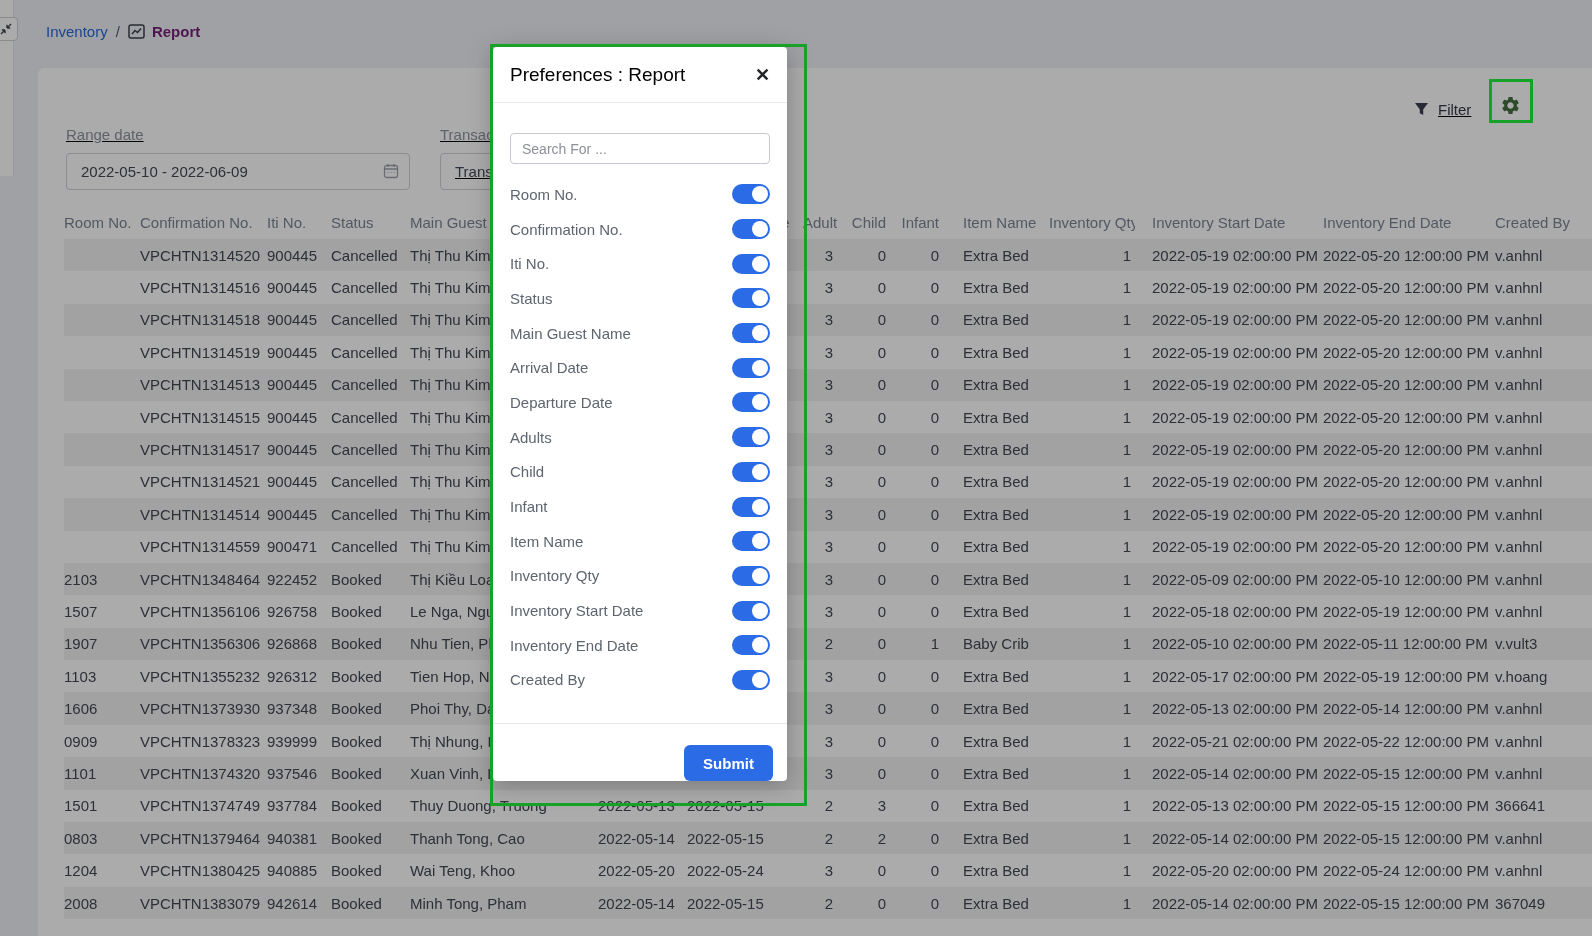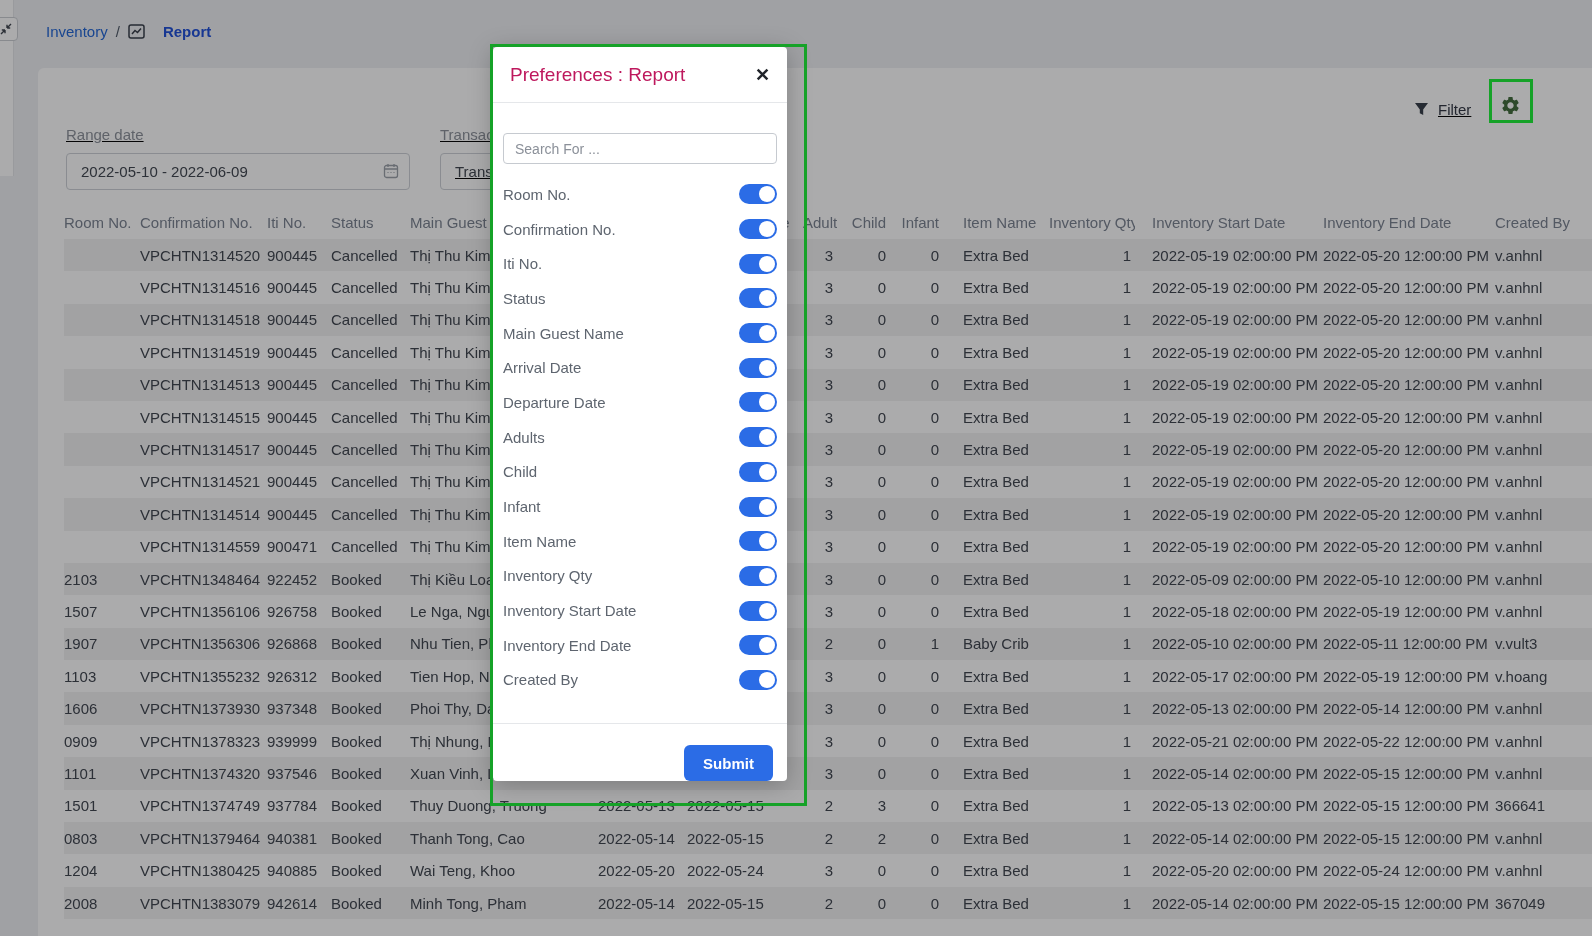--- a/index.html
+++ b/index.html
@@ -9,21 +9,21 @@
   .page { position:absolute; inset:0; width:1592px; height:936px; overflow:hidden; }
 
   
   .left-strip { position:absolute; left:0; top:0; width:14px; height:176px; background:#ffffff; border-right:1px solid #e3e5e8; }
   .collapse-btn { position:absolute; left:-6px; top:17px; width:24px; height:24px; background:#fff; border:1px solid #c9cdd2; border-radius:4px; display:flex; align-items:center; justify-content:center; color:#3c434c; }
 
   
   .breadcrumb { position:absolute; left:46px; top:23px; display:flex; align-items:center; gap:8px; font-size:15px; }
   .bc-link { color:#2064d4; cursor:pointer; }
   .bc-sep { color:#4b5563; }
-  .bc-current { color:#1d4ed8; font-weight:bold; display:flex; align-items:center; gap:18px; }
+  .bc-current { color:#701a75; font-weight:bold; display:flex; align-items:center; gap:7px; }
 
   
   .card { position:absolute; left:38px; top:68px; width:1572px; height:880px; background:#ffffff; border-radius:6px; }
 
   .top-actions { position:absolute; top:24px; left:1376px; display:flex; align-items:flex-end;text-decoration:underline; }
   .filter-btn { display:flex; align-items:center; gap:9px; color:#2e3440; font-size:15px; cursor:pointer; }
   .gear-btn { margin-left:26px; width:26px; height:26px; display:flex; align-items:center; justify-content:center; cursor:pointer; }
 
   .filters { position:absolute; left:28px; top:58px; display:flex; }
   .field { display:flex; flex-direction:column;text-decoration:underline; }
@@ -44,23 +44,23 @@
   .cell:nth-child(8), .cell:nth-child(9), .cell:nth-child(10), .cell:nth-child(12) { text-align:right; padding-right:4px; }
   .cell:nth-child(11) { padding-left:20px; }
   .cell:nth-child(13) { padding-left:17px; }
 
   
   .backdrop { position:absolute; inset:0; background:rgba(13,14,16,0.35); z-index:10; }
 
   
   .modal { position:absolute; left:493px; top:47px; width:294px; height:734px; background:#ffffff; border-radius:4px; z-index:20; box-shadow:0 4px 24px rgba(0,0,0,0.25); }
   .modal-header { height:56px; display:flex; align-items:center; justify-content:space-between; padding:0 17px; border-bottom:1px solid #e5e7ea; }
-  .modal-title { font-size:19px; color:#be185d; }
+  .modal-title { font-size:19px; color:#000000; }
   .modal-close { font-size:18px; font-weight:bold; color:#1f2329; cursor:pointer; line-height:1; }
-  .modal-body { padding:0 10px; }
+  .modal-body { padding:0 17px; }
   .search-input { margin-top:30px; width:100%; height:31px; border:1px solid #c6cad0; border-radius:4px; font-size:14px; color:#3e444d; padding:0 11px; font-family:"Liberation Sans",sans-serif; outline:none; }
   .search-input::placeholder { color:#8b9099; }
   .toggle-list { margin-top:13px; }
   .toggle-row { height:34.7px; display:flex; align-items:center; justify-content:space-between; }
   .toggle-label { font-size:15px; color:#5e656f; }
   .switch { width:38px; height:20px; border-radius:10px; background:#2b6ce6; position:relative; cursor:pointer; flex:none; }
   .switch::after { content:''; position:absolute; right:2px; top:2px; width:16px; height:16px; border-radius:50%; background:#fff; }
   .modal-footer { position:absolute; left:0; right:0; bottom:0; height:58px; border-top:1px solid #e5e7ea; display:flex; align-items:flex-end; justify-content:flex-end; padding:0 14px; }
   .submit-btn { width:89px; height:36px; background:#2b6ce6; color:#fff; border:none; border-radius:6px; font-size:15px; font-weight:bold; font-family:"Liberation Sans",sans-serif; cursor:pointer; }
 

